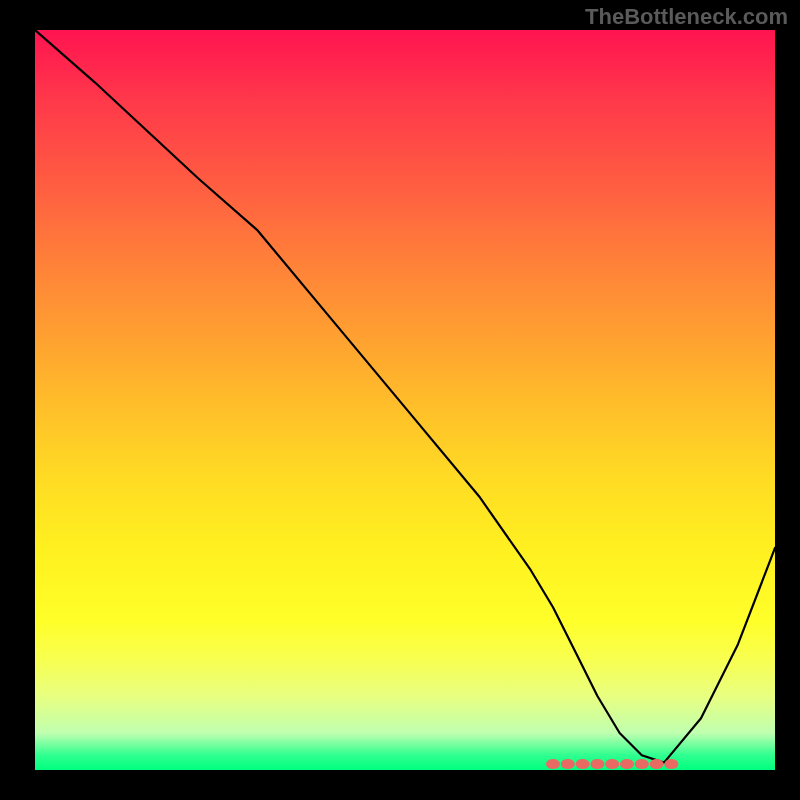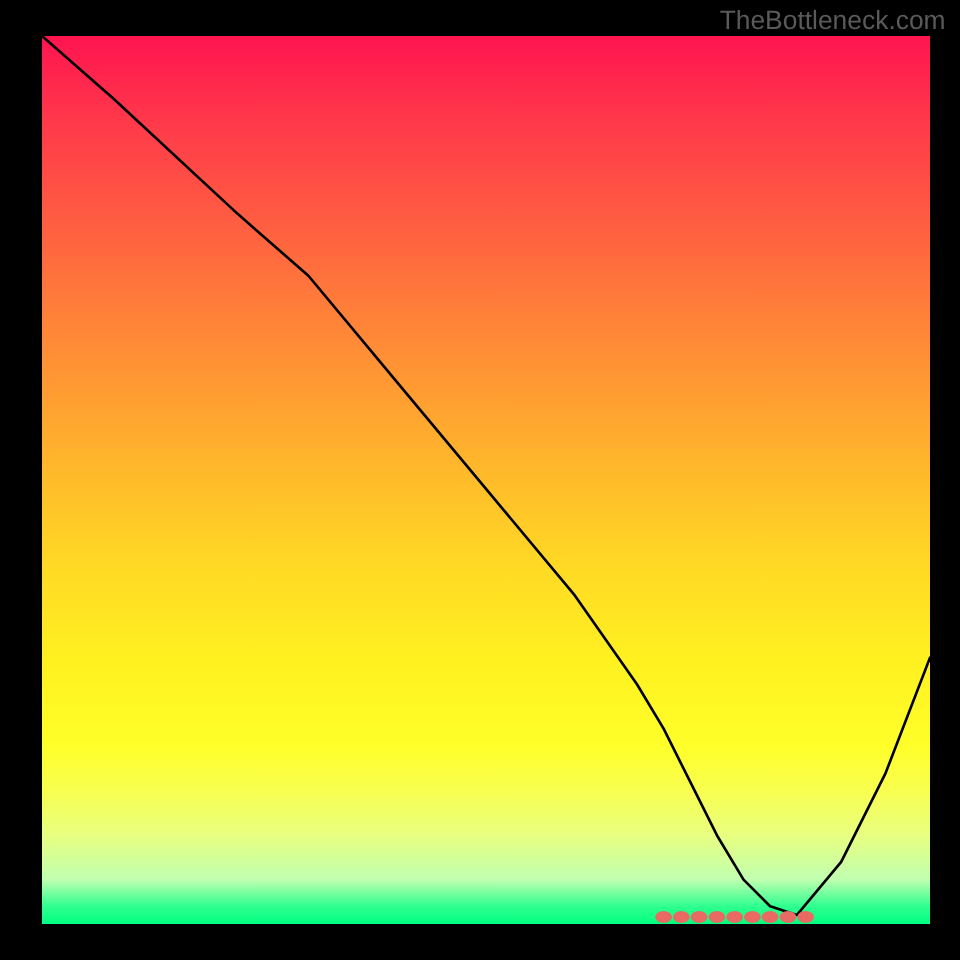--- a/index.html
+++ b/index.html
@@ -9,21 +9,21 @@
     background: #000;
     position: relative;
     font-family: Arial, sans-serif;
   }
   .watermark {
     position: absolute;
     top: 4px;
     right: 12px;
     color: #5a5a5a;
     font-size: 22px;
-    font-weight: 400;
+    font-weight: 700;
     z-index: 10;
   }
   .chart-area {
     position: absolute;
     top: 30px;
     left: 35px;
     width: 740px;
     height: 740px;
     background: linear-gradient(to bottom,
       #ff1450 0%,

